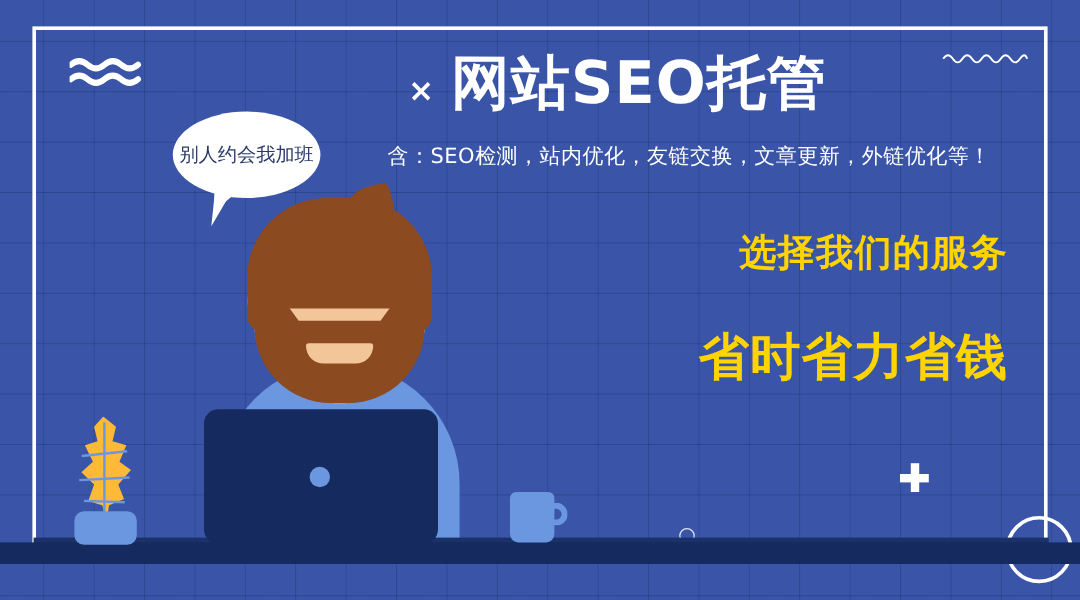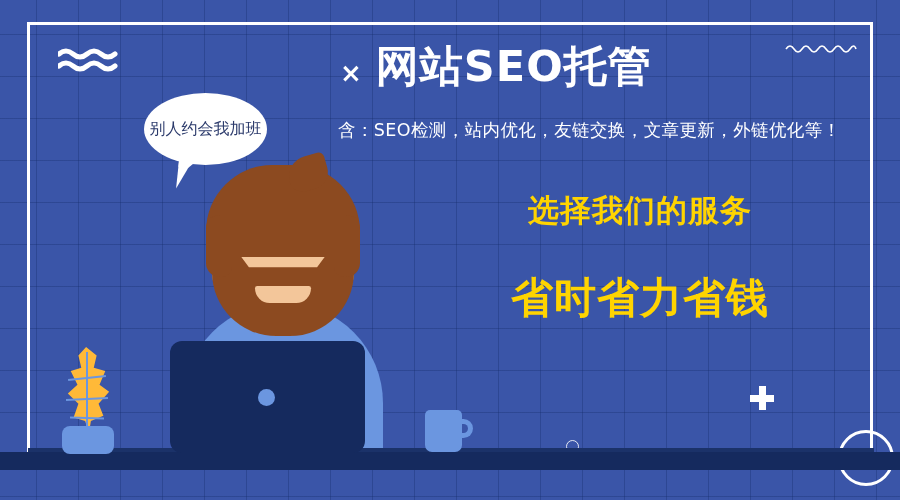--- a/index.html
+++ b/index.html
@@ -97,44 +97,44 @@
   .title-x {
     color: #ffffff;
     font-size: 26px;
     font-weight: bold;
     line-height: 1;
     margin-right: 14px;
     margin-top: 12px;
   }
   .title-main {
     color: #ffffff;
-    font-size: 43px;
+    font-size: 49px;
     font-weight: bold;
     letter-spacing: 1px;
     line-height: 1.05;
     white-space: nowrap;
   }
   .subtitle {
     position: absolute;
-    left: 338px;
+    left: 323px;
     top: 118px;
     width: 560px;
     color: #ffffff;
     font-size: 17.5px;
     letter-spacing: 0.4px;
     white-space: nowrap;
   }
 
   
   .slogans {
     position: absolute;
     left: 440px;
     top: 190px;
     width: 400px;
-    text-align: center;
+    text-align: right;
   }
   .slogan {
     color: #ffd400;
     font-weight: bold;
     white-space: nowrap;
   }
   .slogan.s1 { font-size: 31px; letter-spacing: 1px; }
   .slogan.s2 { font-size: 31px; letter-spacing: 1px; margin-top: 38px; }
   .slogan.s3 { font-size: 42px; letter-spacing: 1px; margin-top: 38px; }
 

